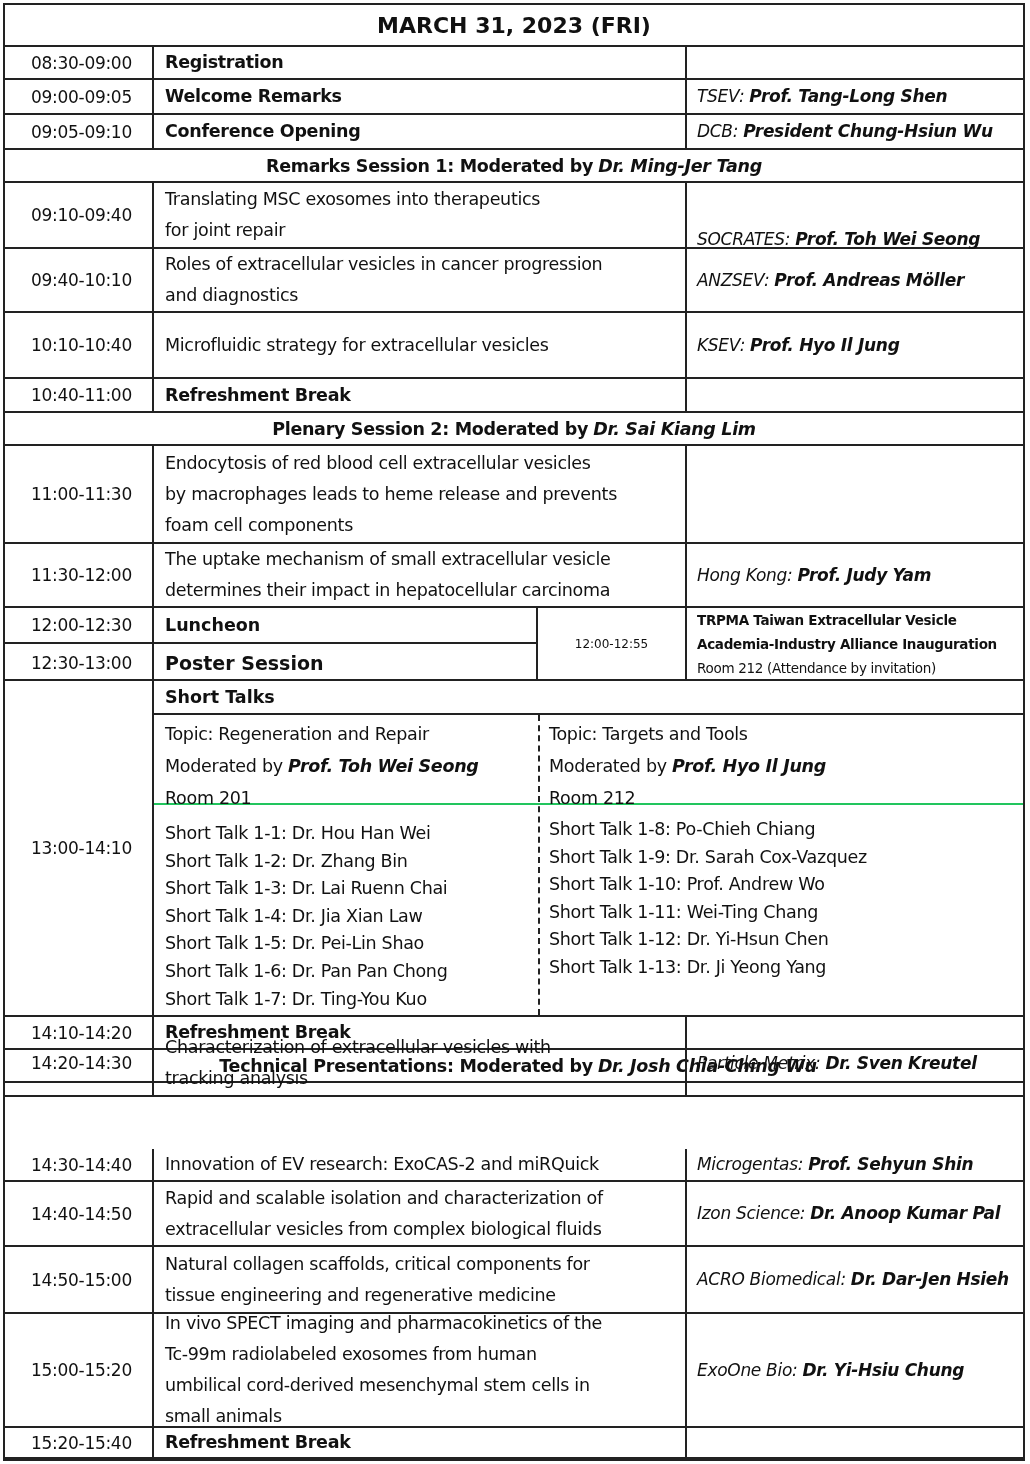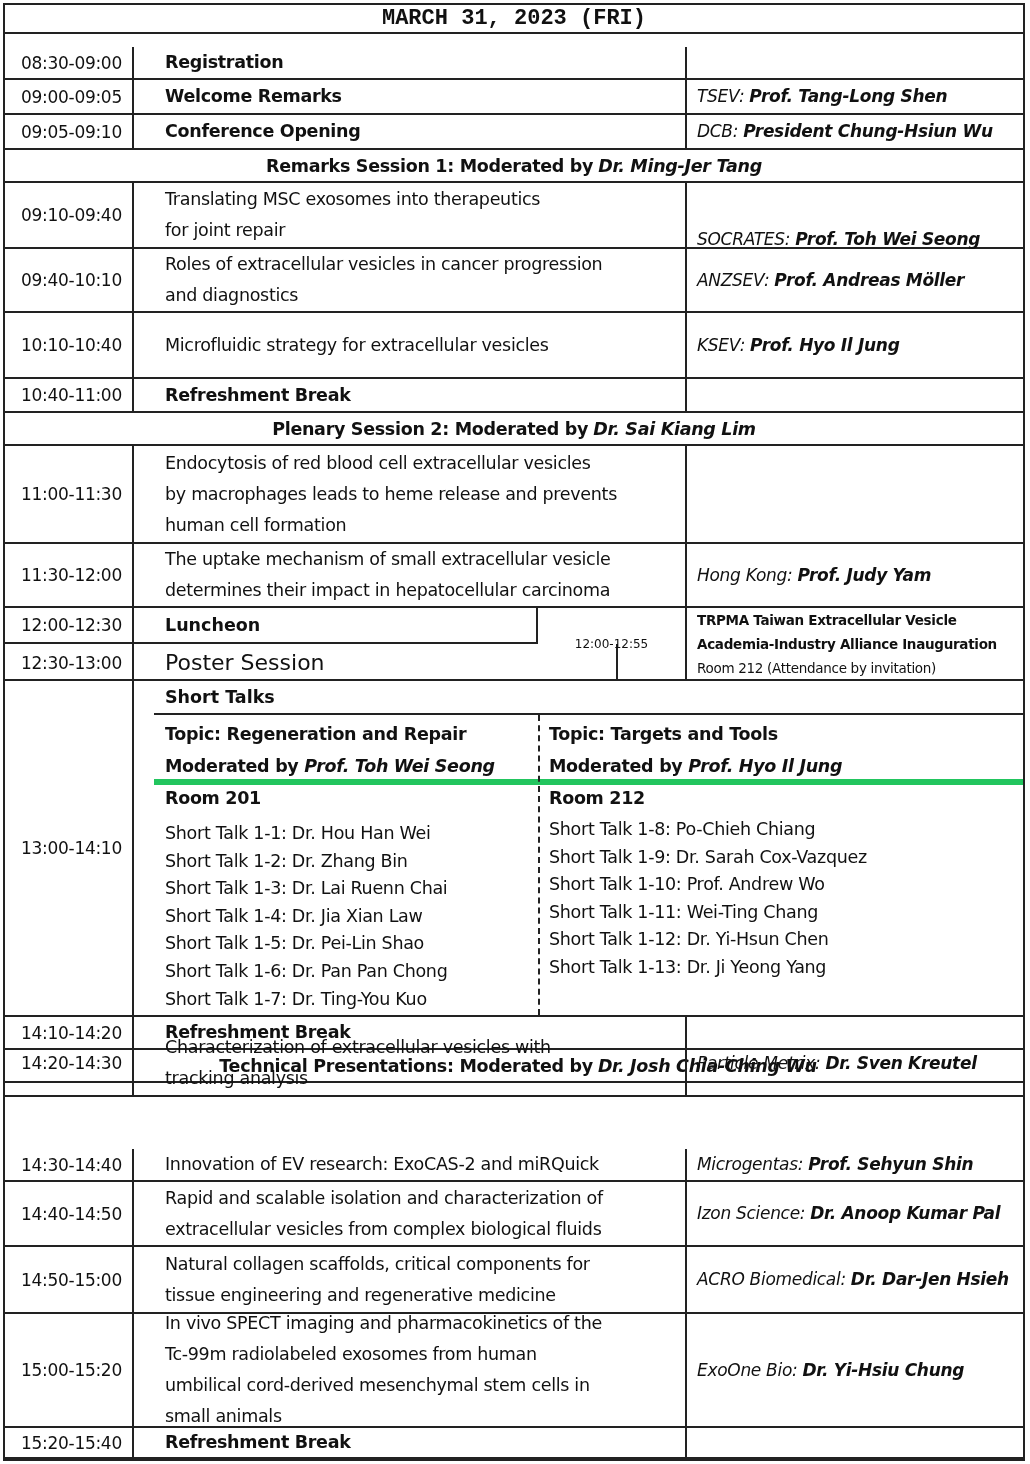--- a/index.html
+++ b/index.html
@@ -2,37 +2,37 @@
 <html><head>
 <meta charset="utf-8">
 <style>
   html, body { margin: 0; padding: 0; background: #ffffff; }
   body { width: 1030px; height: 1464px; position: relative; overflow: hidden;
          font-family: "DejaVu Sans", sans-serif; color: #111111; }
   #sched { position: absolute; left: 3px; top: 3px; width: 1022px; height: 1458px;
            border: 2px solid #222; box-sizing: border-box; }
   .row { position: absolute; left: 0; width: 1018px; border-bottom: 2px solid #222; box-sizing: border-box; }
   .cell { position: absolute; top: 0; bottom: 0; box-sizing: border-box; display: flex; flex-direction: column; justify-content: center; }
-  .c-time { left: 0; width: 129px; border-right: 2px solid #222; align-items: center; font-size: 17px; letter-spacing: -0.3px; padding-left: 6px; }
+  .c-time { left: 0; width: 149px; border-right: 2px solid #222; align-items: center; font-size: 17px; letter-spacing: -0.3px; padding-left: 6px; }
   .c-title { left: 149px; width: 533px; padding-left: 11px; font-size: 17.5px; line-height: 31px; letter-spacing: -0.3px; border-right: 2px solid #222; }
   .c-spk { left: 682px; right: 0; padding-left: 10px; font-size: 17px; font-style: italic; line-height: 31px; letter-spacing: -0.3px; }
   .bold { font-weight: bold; }
   .title-row { text-align: center; font-weight: bold; font-size: 22px; align-items: center; justify-content: center; display: flex; }
   .session-row { display: flex; align-items: center; justify-content: center; font-weight: bold; font-size: 17.5px; letter-spacing: -0.3px; }
   .session-row i { font-style: italic; margin-left: 5px; }
   .spk-name { font-weight: bold; margin-left: 5px; }
   .small { font-size: 13.5px; line-height: 24px; font-style: normal; }
   .dash { position: absolute; border-left: 2px dashed #222; }
   .st-list { font-size: 17.5px; line-height: 27.6px; letter-spacing: -0.3px; }
 </style>
 </head>
 <body>
 
 <div id="sched">
-  <div class="row title-row" style="top:0;height:29px;font-family:Liberation Mono, monospace;">
+  <div class="row title-row" style="top:0;height:42px;">
     <span>MARCH 31, 2023 (FRI)</span>
   </div>
   <div id="body-rows">
       <div class="row" style="top:42px;height:33px;">
         <div class="cell c-time">08:30-09:00</div>
         <div class="cell c-title">
           <div class="bold">Registration</div>
         </div>
         <div class="cell c-spk"></div>
       </div>
@@ -96,21 +96,21 @@
       </div>
       <div class="row session-row" style="top:408px;height:33px;">
         <span>Plenary Session 2: Moderated by</span>
         <i>Dr. Sai Kiang Lim</i>
       </div>
       <div class="row" style="top:441px;height:98px;">
         <div class="cell c-time">11:00-11:30</div>
         <div class="cell c-title">
           <div>Endocytosis of red blood cell extracellular vesicles</div>
           <div>by macrophages leads to heme release and prevents</div>
-          <div>human cell formation</div>
+          <div>foam cell components</div>
         </div>
       </div>
       <div class="row" style="top:539px;height:64px;">
         <div class="cell c-time">11:30-12:00</div>
         <div class="cell c-title">
           <div>The uptake mechanism of small extracellular vesicle</div>
           <div>determines their impact in hepatocellular carcinoma</div>
         </div>
         <div class="cell c-spk">
           <div style="white-space:normal;"><span>Hong Kong:</span><span class="spk-name">Prof. Judy Yam</span></div>
@@ -118,35 +118,35 @@
       </div>
       <div class="row" style="top:603px;height:73px;">
         <div style="position:absolute;left:0;width:533px;top:0px;height:36px;border-bottom:2px solid #222;box-sizing:border-box;">
           <div class="cell c-time">12:00-12:30</div>
           <div class="cell" style="left:149px;width:384px;padding-left:11px;font-size:17.5px;font-weight:bold;border-right:2px solid #222;">
             <span>Luncheon</span>
           </div>
         </div>
         <div style="position:absolute;left:0;width:533px;top:36px;height:37px;box-sizing:border-box;">
           <div class="cell c-time">12:30-13:00</div>
-          <div class="cell" style="left:149px;width:464px;padding-left:11px;font-size:22px;font-weight:normal;border-right:2px solid #222;">
+          <div class="cell" style="left:149px;width:384px;padding-left:11px;font-size:19px;font-weight:bold;border-right:2px solid #222;">
             <span>Poster Session</span>
           </div>
         </div>
         <div class="cell" style="left:533px;width:149px;align-items:center;font-size:12px;border-right:2px solid #222;">12:00-12:55</div>
         <div class="cell c-spk small" style="font-style:normal;">
           <div class="bold">TRPMA Taiwan Extracellular Vesicle</div>
           <div class="bold">Academia-Industry Alliance Inauguration</div>
           <div>Room 212 (Attendance by invitation)</div>
         </div>
       </div>
       <div class="row" style="top:676px;height:336px;">
         <div class="cell c-time">13:00-14:10</div>
         <div style="position:absolute;left:149px;right:0;top:0;height:34px;border-bottom:2px solid #222;padding-left:11px;font-weight:bold;font-size:17.5px;line-height:32px;box-sizing:border-box;">Short Talks</div>
-        <div style="position:absolute;left:149px;right:0;top:34px;height:70px;border-bottom:6px solid #22c55e;box-sizing:border-box;font-weight:bold;">
+        <div style="position:absolute;left:149px;right:0;top:34px;height:90px;border-bottom:2px solid #22c55e;box-sizing:border-box;">
           <div style="position:absolute;left:0px;top:3px;padding-left:11px;font-size:17.5px;line-height:32px;letter-spacing:-0.3px;">
             <div>Topic: Regeneration and Repair</div>
             <div><span>Moderated by </span><b style="font-style: italic;">Prof. Toh Wei Seong</b></div>
             <div>Room 201</div>
           </div>
           <div style="position:absolute;left:384px;top:3px;padding-left:11px;font-size:17.5px;line-height:32px;letter-spacing:-0.3px;">
             <div>Topic: Targets and Tools</div>
             <div><span>Moderated by </span><b style="font-style: italic;">Prof. Hyo Il Jung</b></div>
             <div>Room 212</div>
           </div>

